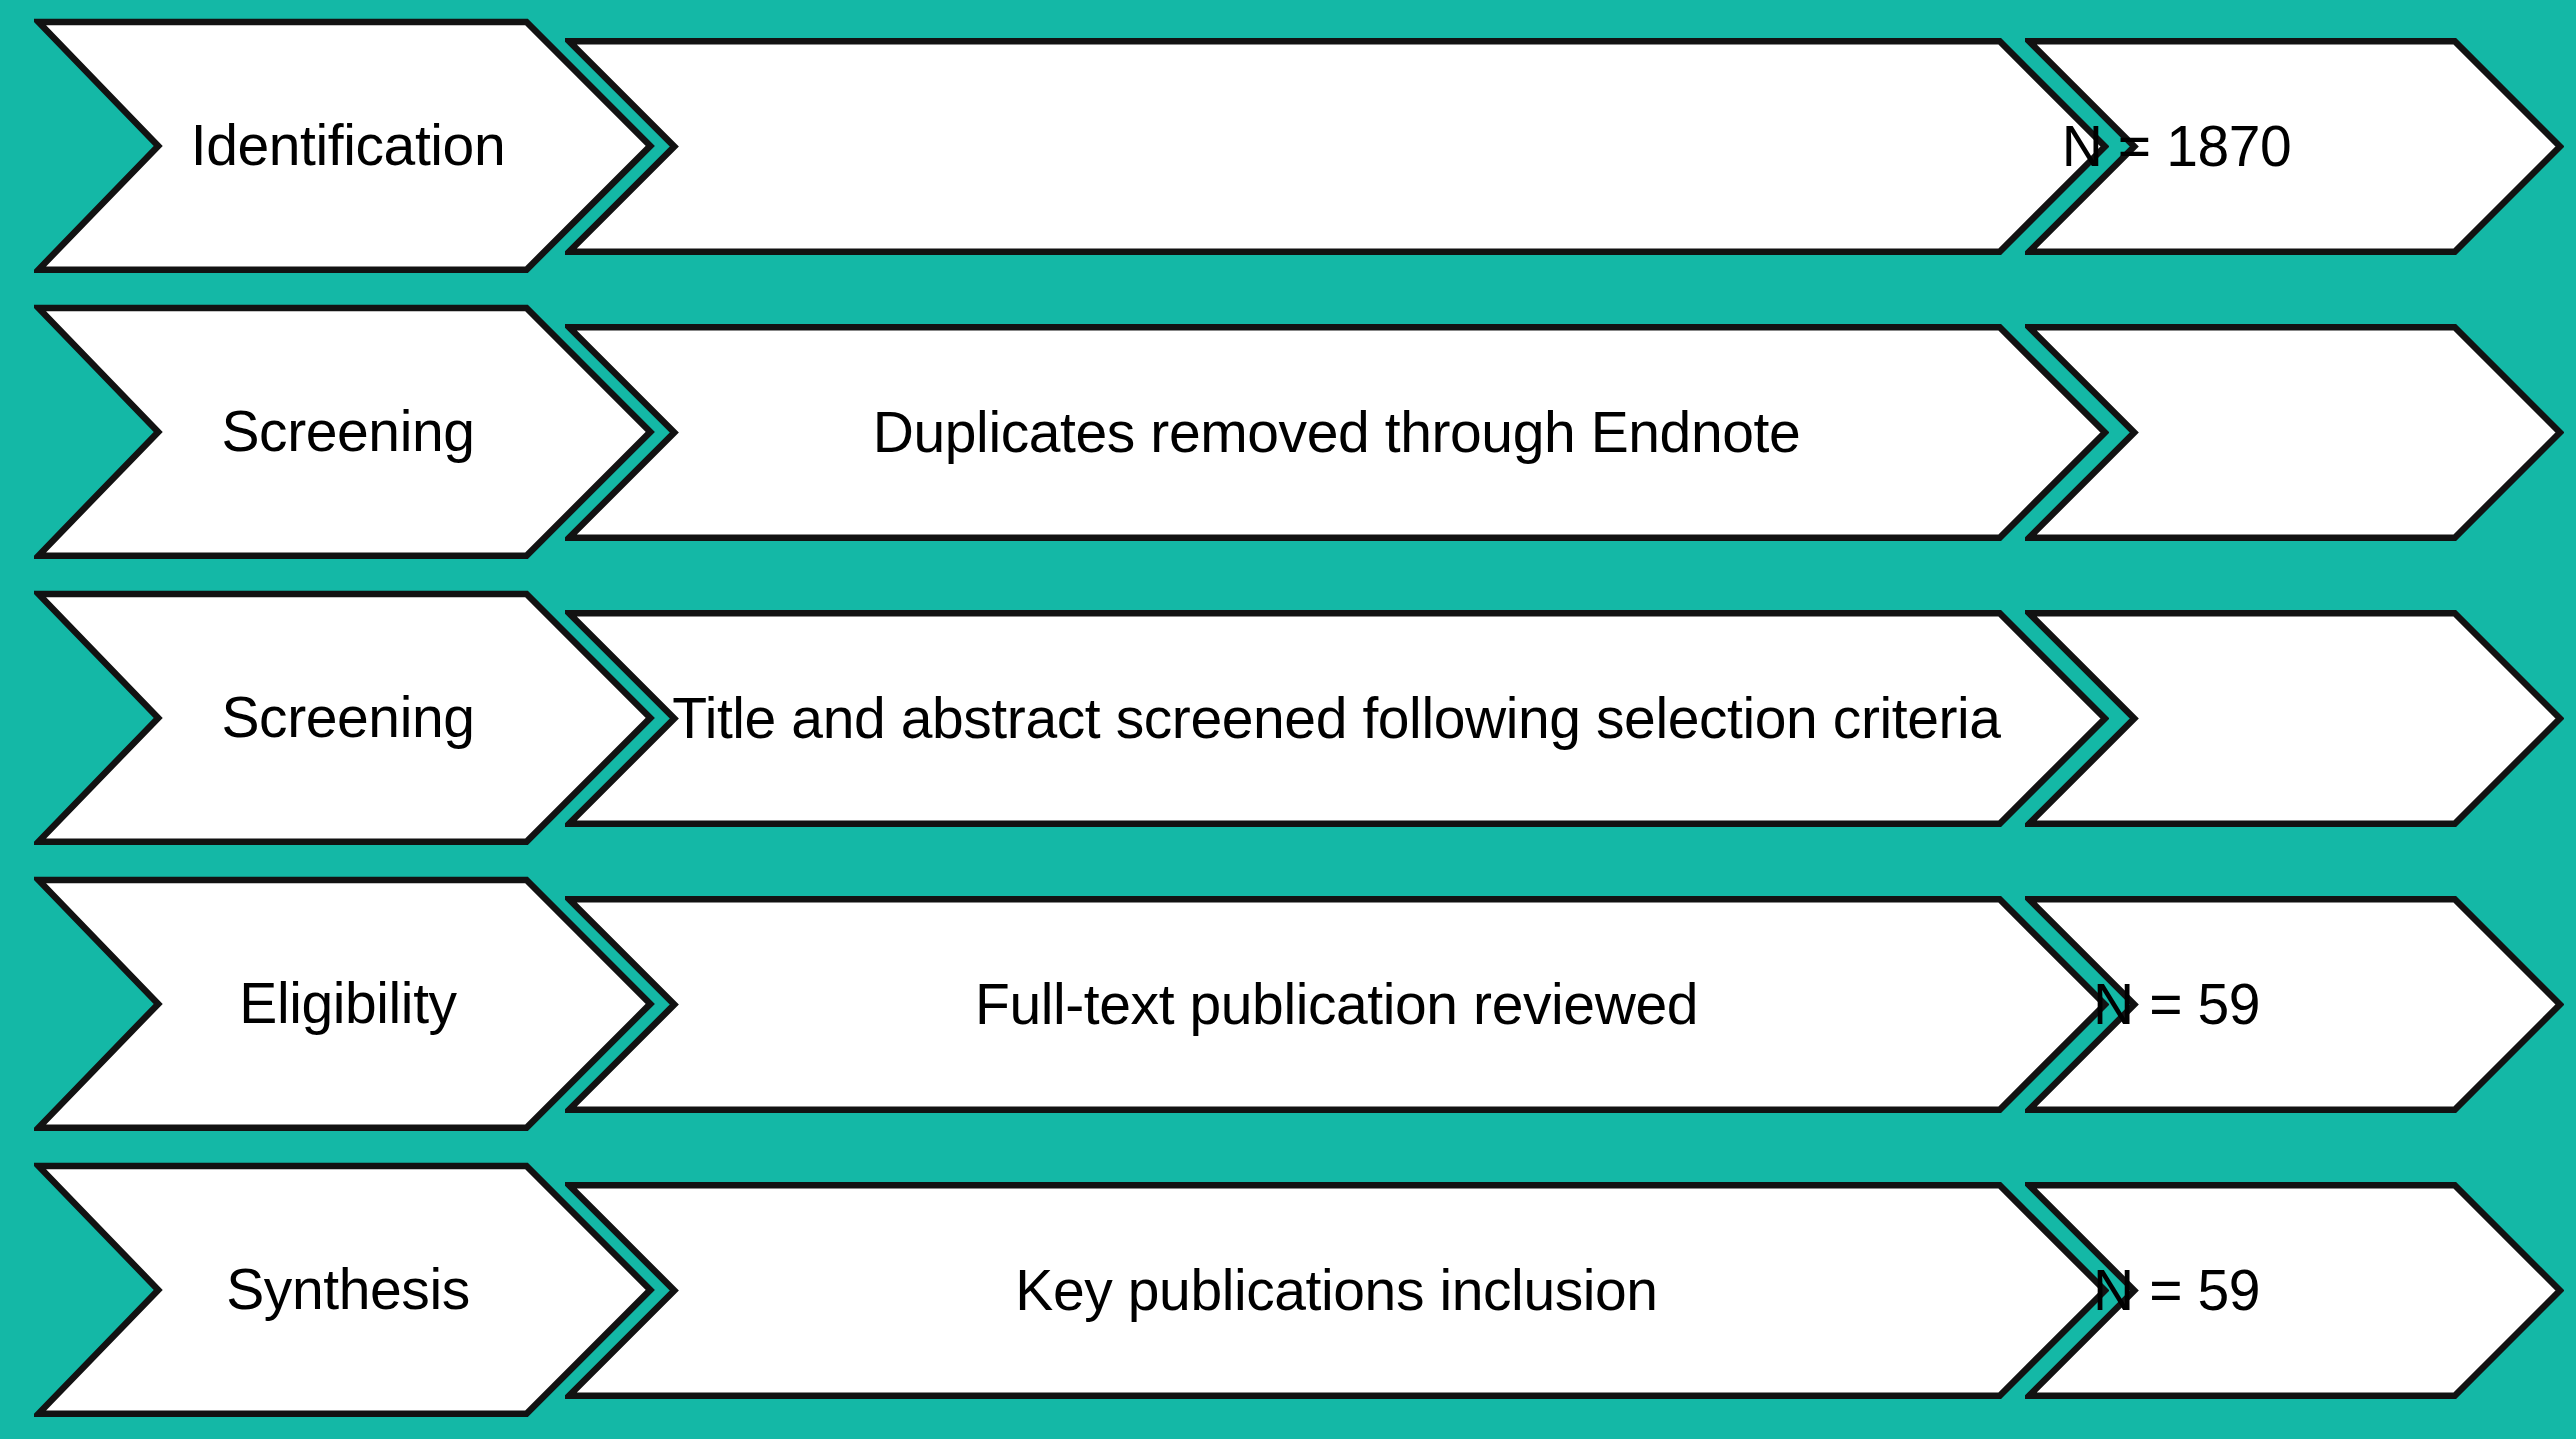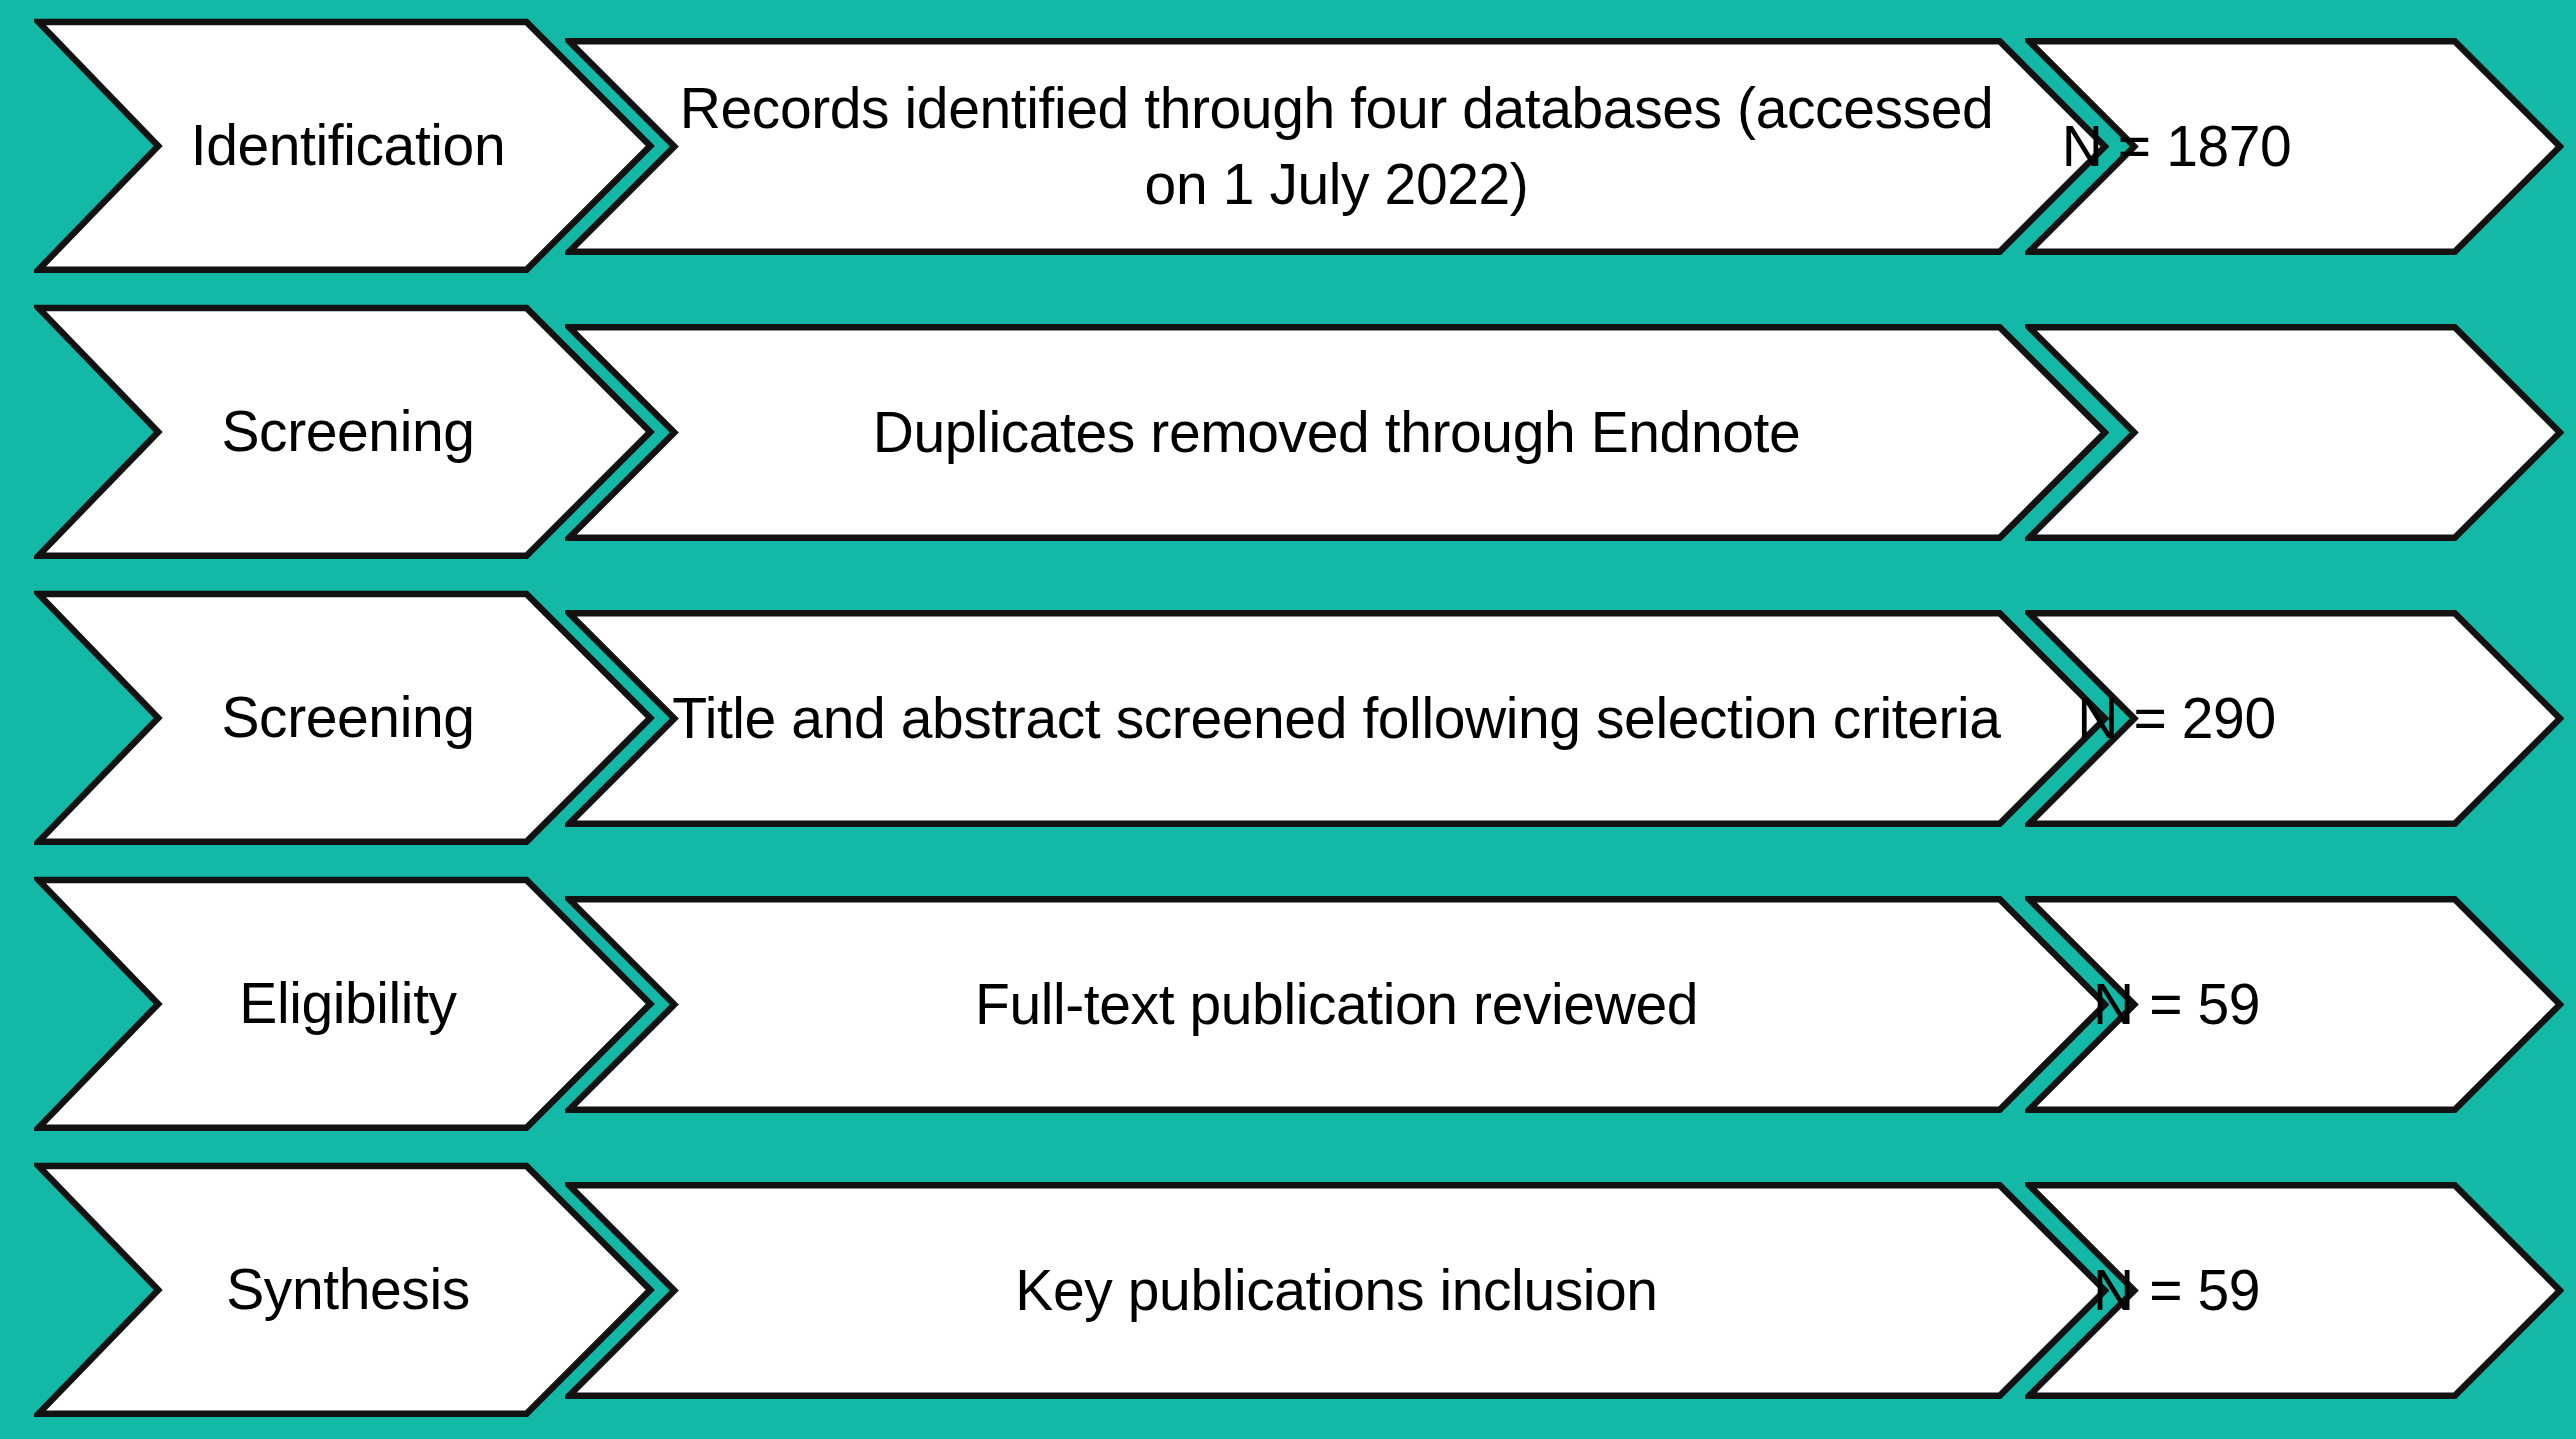--- a/index.html
+++ b/index.html
@@ -69,21 +69,20 @@
     <svg class="shape stage-shape" viewBox="0 0 770 320" xmlns="http://www.w3.org/2000/svg">
       <path d="M5,5 H608 L761,158 L608,311 H5 L153,158 Z"></path>
     </svg>
     <svg class="shape minor desc-shape" viewBox="0 0 1907 270" xmlns="http://www.w3.org/2000/svg">
       <path d="M5,5 H1772 L1902,135 L1772,265 H5 L135,135 Z"></path>
     </svg>
     <svg class="shape minor count-shape" viewBox="0 0 666 270" xmlns="http://www.w3.org/2000/svg">
       <path d="M5,5 H531 L661,135 L531,265 H5 L135,135 Z"></path>
     </svg>
     <div class="label stage-label">Identification</div>
-    <div class="label desc-label">Records identified through four databases (accessed on 1 July 2022)</div>
     <div class="label count-label">N = 1870</div>
   </div>
 
   <div class="row row-1">
     <svg class="shape stage-shape" viewBox="0 0 770 320" xmlns="http://www.w3.org/2000/svg">
       <path d="M5,5 H608 L761,158 L608,311 H5 L153,158 Z"></path>
     </svg>
     <svg class="shape minor desc-shape" viewBox="0 0 1907 270" xmlns="http://www.w3.org/2000/svg">
       <path d="M5,5 H1772 L1902,135 L1772,265 H5 L135,135 Z"></path>
     </svg>
@@ -99,21 +98,20 @@
       <path d="M5,5 H608 L761,158 L608,311 H5 L153,158 Z"></path>
     </svg>
     <svg class="shape minor desc-shape" viewBox="0 0 1907 270" xmlns="http://www.w3.org/2000/svg">
       <path d="M5,5 H1772 L1902,135 L1772,265 H5 L135,135 Z"></path>
     </svg>
     <svg class="shape minor count-shape" viewBox="0 0 666 270" xmlns="http://www.w3.org/2000/svg">
       <path d="M5,5 H531 L661,135 L531,265 H5 L135,135 Z"></path>
     </svg>
     <div class="label stage-label">Screening</div>
     <div class="label desc-label">Title and abstract screened following selection criteria</div>
-    <div class="label count-label">N = 290</div>
   </div>
 
   <div class="row row-3">
     <svg class="shape stage-shape" viewBox="0 0 770 320" xmlns="http://www.w3.org/2000/svg">
       <path d="M5,5 H608 L761,158 L608,311 H5 L153,158 Z"></path>
     </svg>
     <svg class="shape minor desc-shape" viewBox="0 0 1907 270" xmlns="http://www.w3.org/2000/svg">
       <path d="M5,5 H1772 L1902,135 L1772,265 H5 L135,135 Z"></path>
     </svg>
     <svg class="shape minor count-shape" viewBox="0 0 666 270" xmlns="http://www.w3.org/2000/svg">

